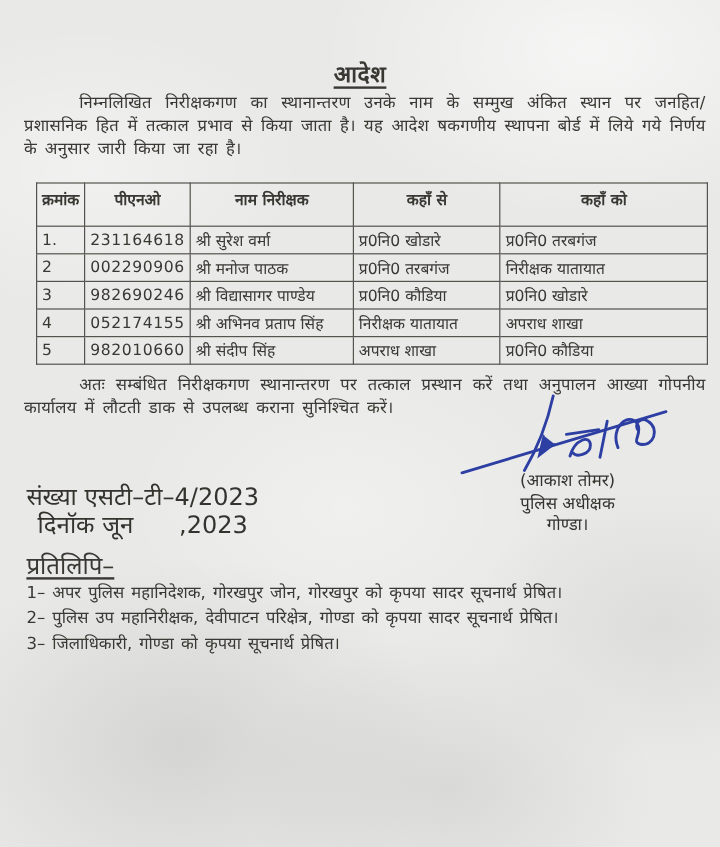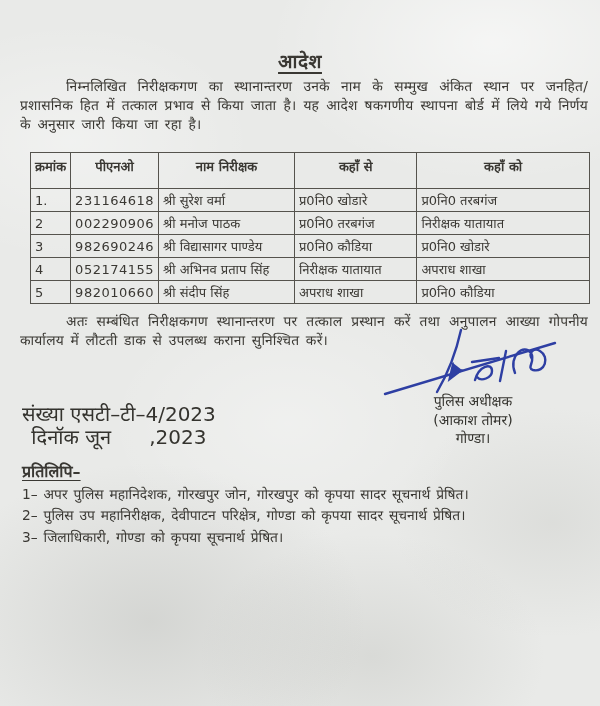--- a/index.html
+++ b/index.html
@@ -83,21 +83,21 @@
     font-size:20px; line-height:23px; font-weight:500; color:#34332e;
   }
   .pre { white-space:pre;text-align:center; }
 
   .copies {
     position:absolute; left:22px; top:461px; right:10px;
     font-size:13.8px; line-height:21.6px; color:#3a3833;
     word-spacing:1.5px;
   }
   .copy-heading {
-    font-weight:700; font-size:16px;
+    font-weight:400; font-size:20px;
     text-decoration:underline; text-underline-offset:3px;
     margin-bottom:1px;
   }
 </style>
 </head>
 <body>
 
 <div class="page">
 
   <div class="title">आदेश</div>
@@ -160,22 +160,22 @@
       <g fill="none" stroke="#2e3fa3" stroke-width="2.4" stroke-linecap="round">
         <path d="M12 66 L182 15"></path>
         <path d="M88 2 C 84 20, 77 42, 64 64"></path>
         <path d="M80 35 L76 52 L89 42" fill="#2e3fa3" stroke-width="1.6"></path>
         <path d="M99 34 L126 30"></path>
         <path d="M102 52 C 106 38, 119 34, 119 43 C 119 50, 108 54, 104 49"></path>
         <path d="M133 23 L127 53"></path>
         <path d="M142 45 C 135 28, 151 15, 158 25 C 163 33, 153 40, 160 42 C 172 45, 177 29, 167 23 C 161 19, 155 25, 159 31"></path>
       </g>
     </svg>
+    <div class="sig-line">(आकाश तोमर)</div>
     <div class="sig-line">पुलिस अधीक्षक</div>
-    <div class="sig-line">(आकाश तोमर)</div>
     <div class="sig-line">गोण्डा।</div>
   </div>
 
   <div class="ref-block">
     <div>संख्या एसटी–टी–4/2023</div>
     <div class="pre">दिनॉक जून      ,2023</div>
   </div>
 
   <div class="copies">
     <div class="copy-heading">प्रतिलिपि–</div>

